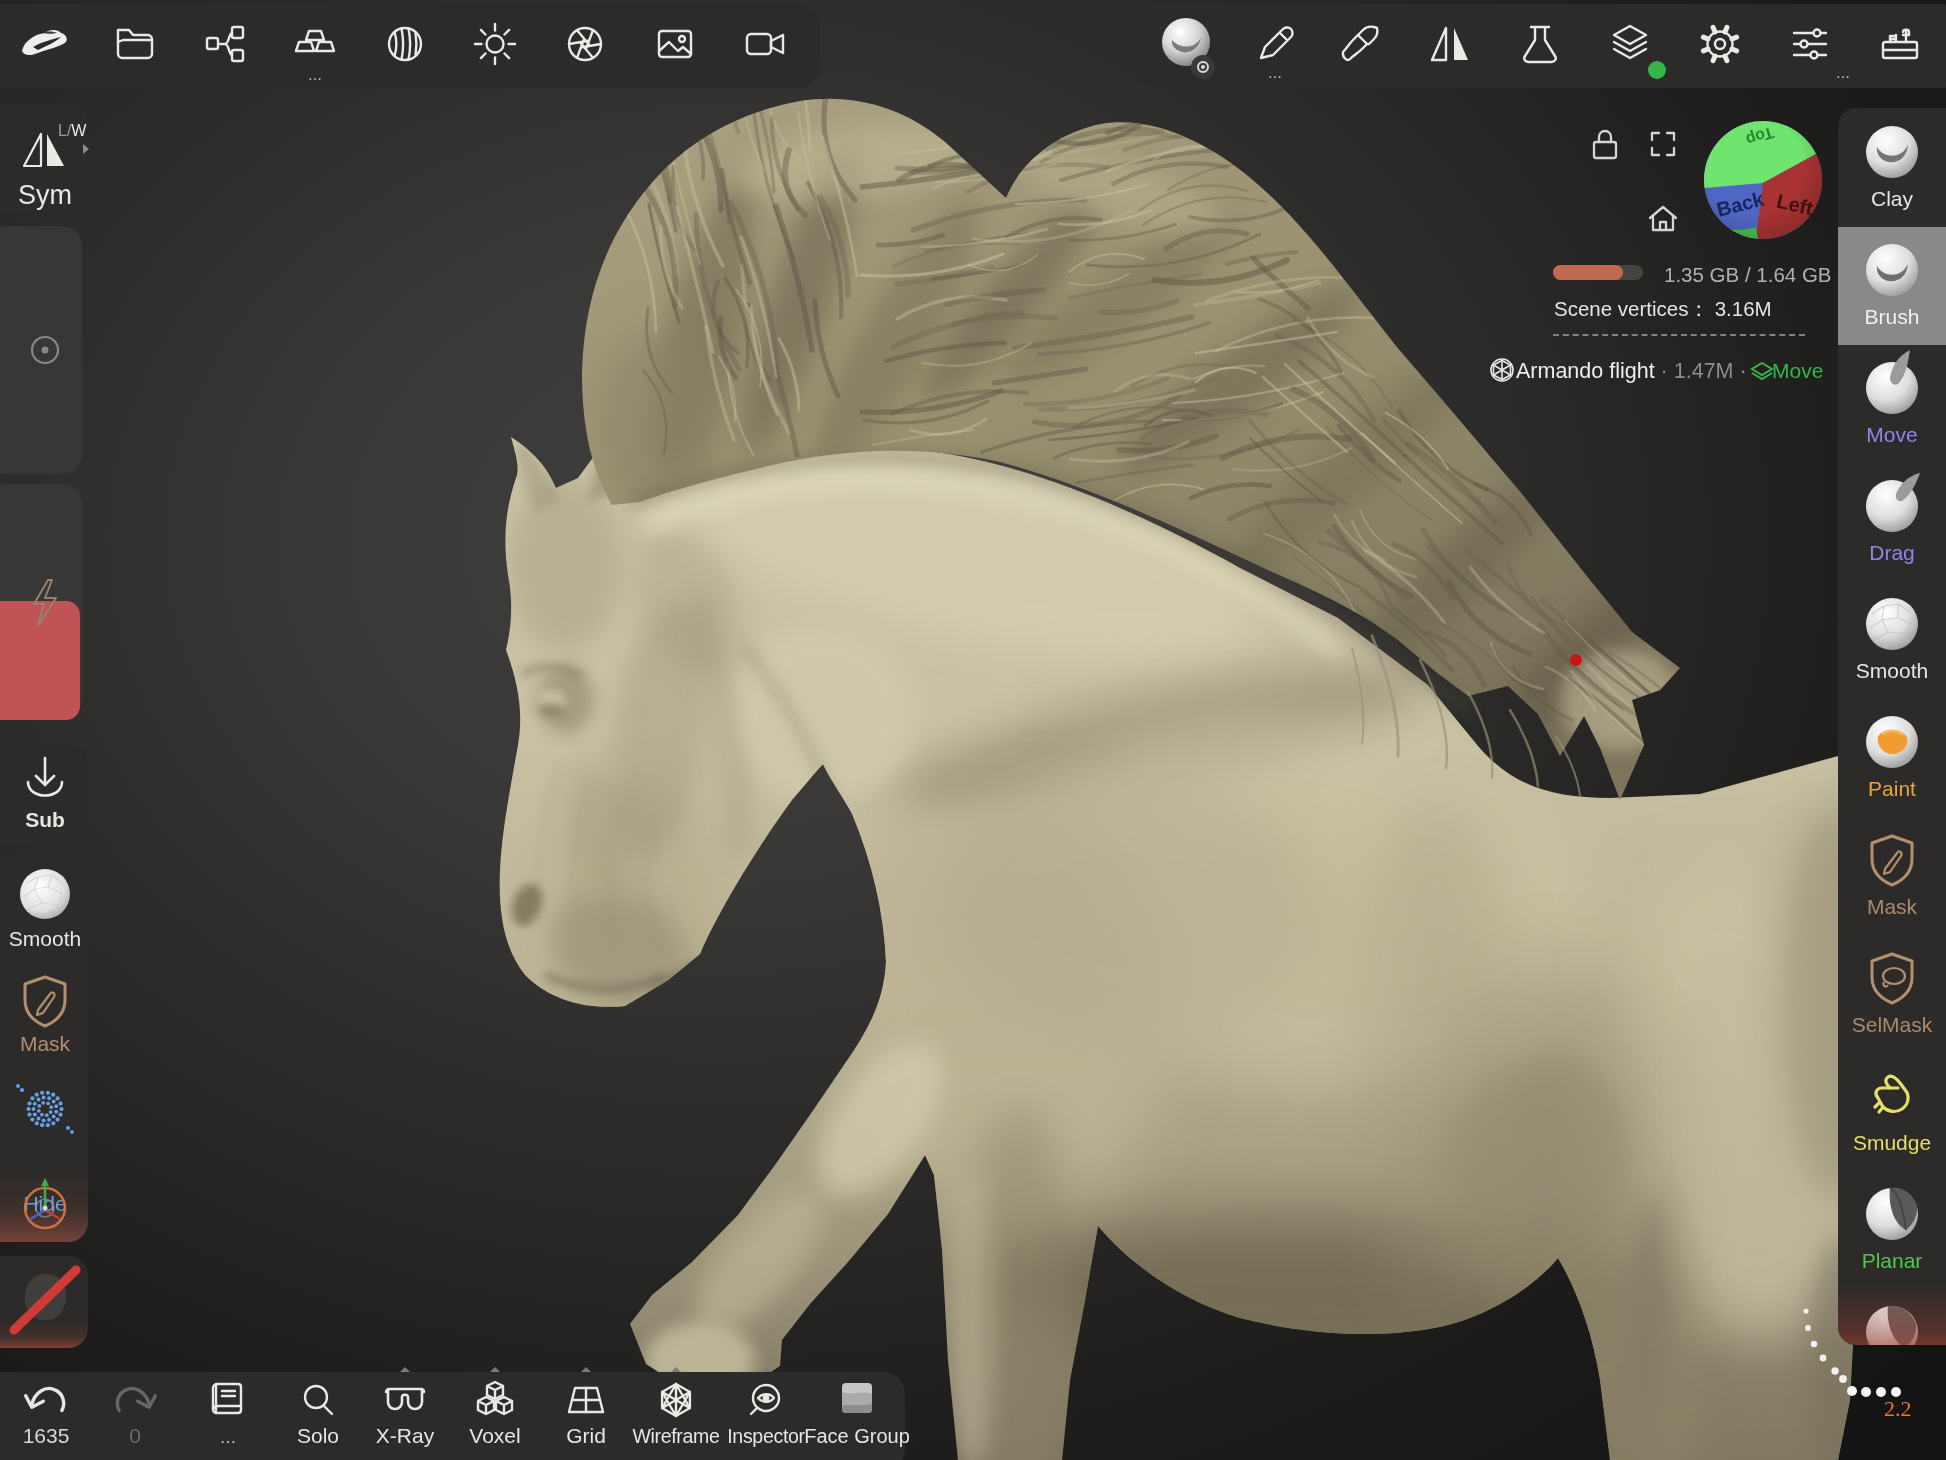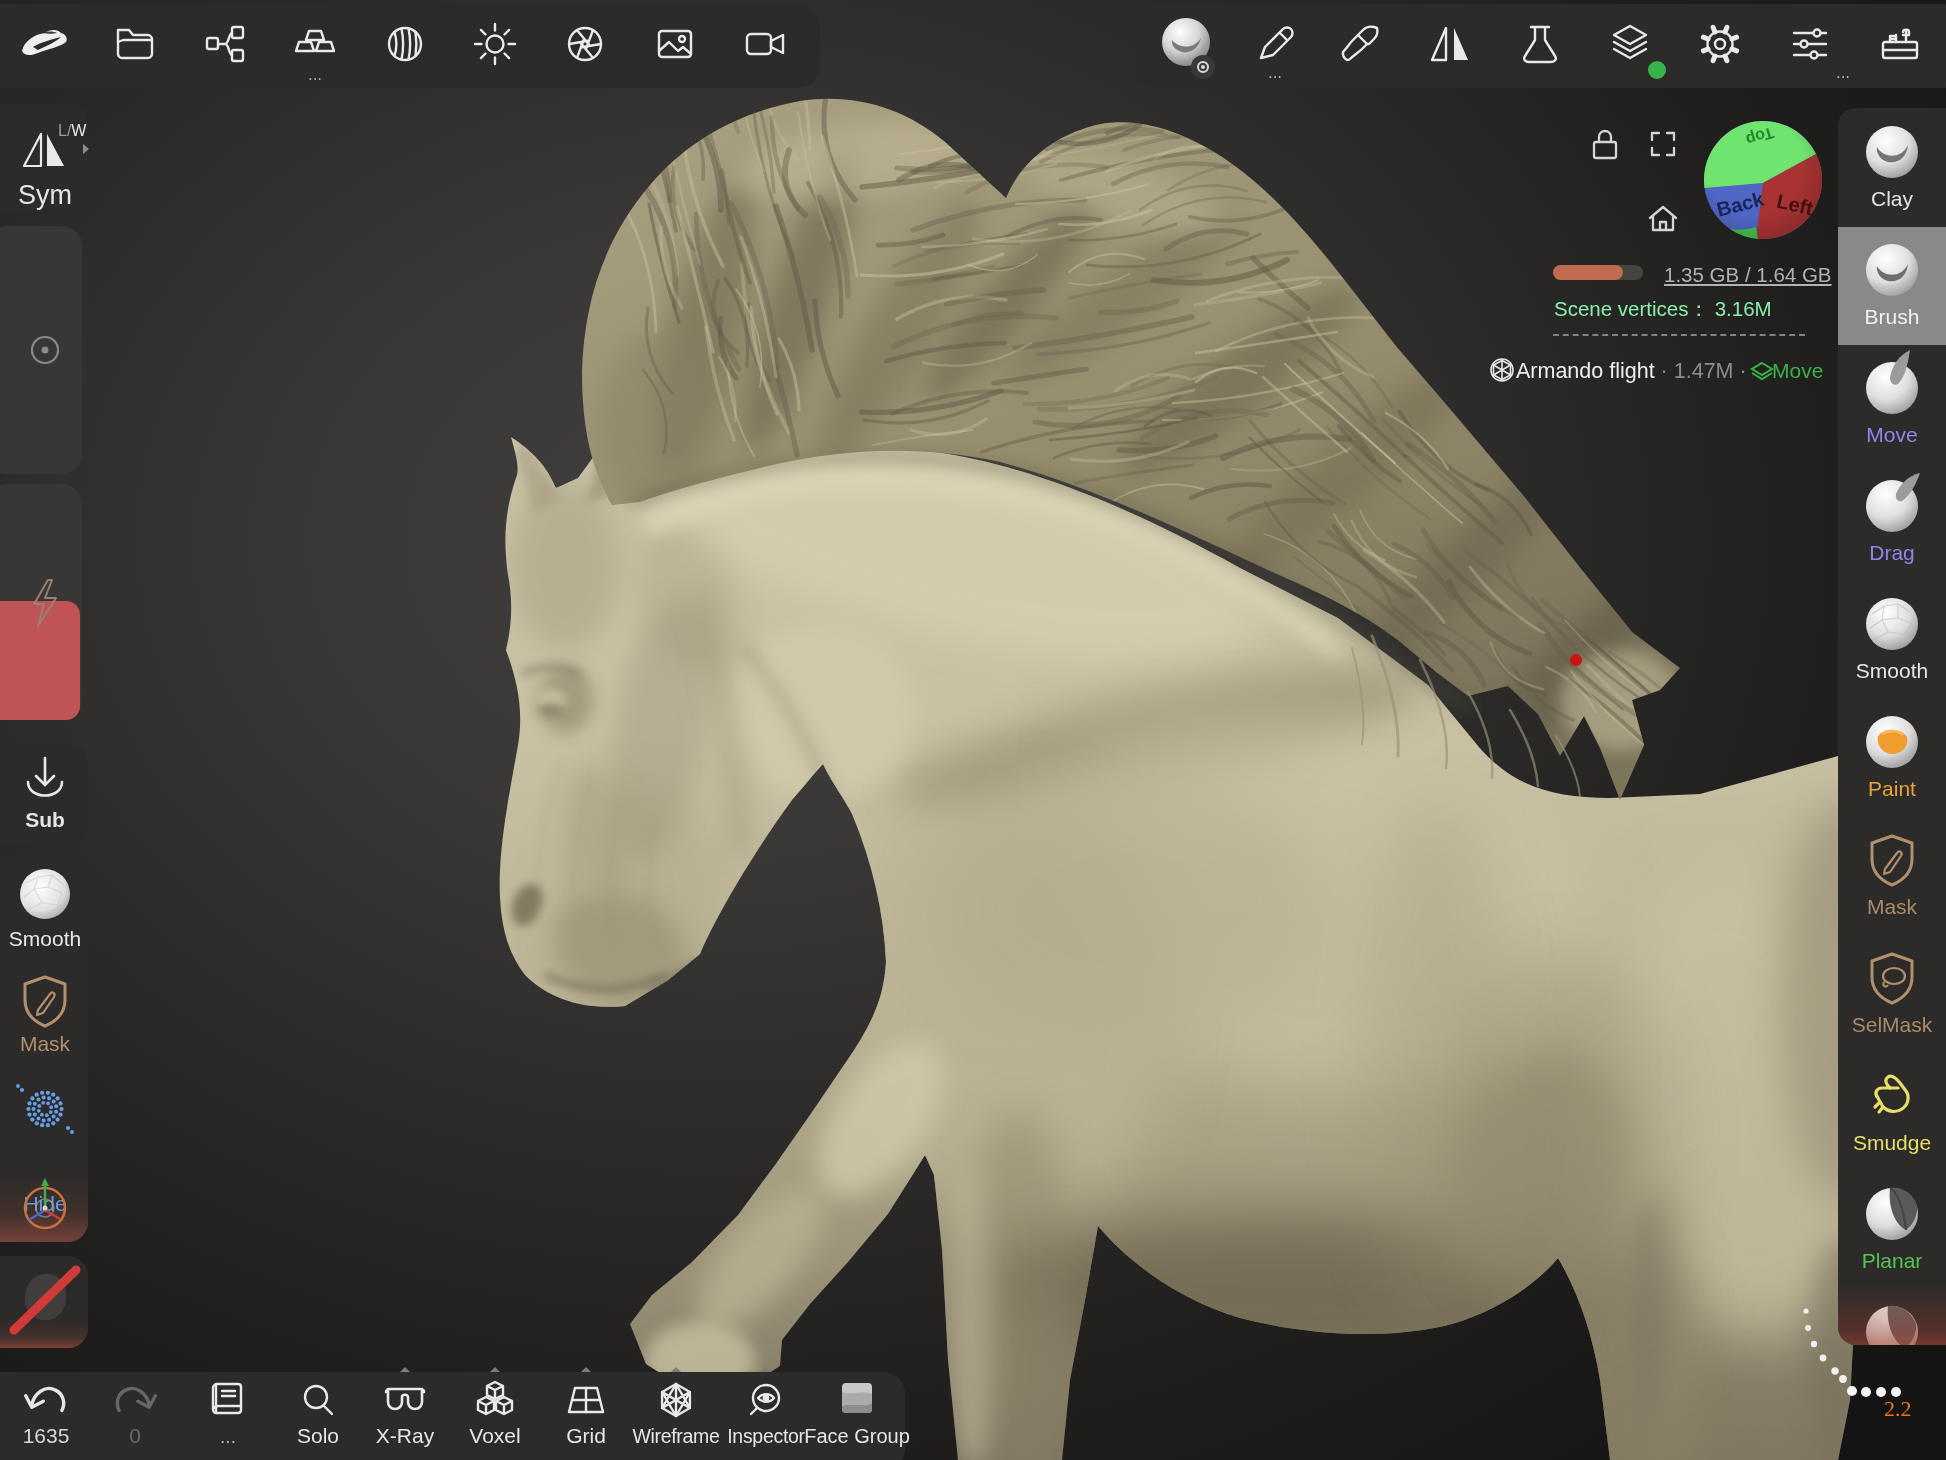--- a/index.html
+++ b/index.html
@@ -826,22 +826,22 @@
 <path d="M0,3 L53,-26 A59,59 0 0 1 55.6,19.6 A59,59 0 0 1 -7,58.6 Z" fill="#a93333"></path>
 <path d="M-33,48.9 A59,59 0 0 0 -5,58.8 L-7,47 C-16,50 -25,50.5 -33,48.9 Z" fill="#46c24a"></path>
 <circle r="59" fill="url(#navshade)"></circle>
 <text x="-46" y="33" fill="#16255c" font-size="20" font-weight="bold" font-family="Liberation Sans" transform="rotate(-14 -30 28)">Back</text>
 <text x="13" y="29" fill="#42100f" font-size="20" font-weight="bold" font-family="Liberation Sans" transform="rotate(13 20 26)">Left</text>
 <text x="-11" y="-38" fill="#27872c" font-size="16" font-weight="bold" font-family="Liberation Sans" transform="rotate(163 0 -44)">Top</text>
 </g>
   </svg>
 <div style="position:absolute;left:1553px;top:265px;width:90px;height:15px;border-radius:8px;background:#46443f;"></div>
 <div style="position:absolute;left:1553px;top:265px;width:70px;height:15px;border-radius:8px;background:#c06a50;"></div>
-<div style="position:absolute;left:1664px;top:263px;width:260px;color:#b3b1ae;font-size:20.5px;font-family:'Liberation Sans',sans-serif;text-decoration:underline;">1.35 GB / 1.64 GB</div>
-<div style="position:absolute;left:1554px;top:295px;color:#86efac;font-size:20.5px;font-family:'Liberation Sans',sans-serif;">Scene vertices：&nbsp;3.16M</div>
+<div style="position:absolute;left:1664px;top:263px;width:260px;color:#b3b1ae;font-size:20.5px;font-family:'Liberation Sans',sans-serif;">1.35 GB / 1.64 GB</div>
+<div style="position:absolute;left:1554px;top:295px;color:#e5e5e5;font-size:20.5px;font-family:'Liberation Sans',sans-serif;">Scene vertices：&nbsp;3.16M</div>
 <div style="position:absolute;left:1553px;top:334px;width:252px;border-top:2px dashed #85837f;"></div>
 <svg style="position:absolute;left:1488px;top:356px" width="30" height="30" viewBox="0 0 30 30">
     <g stroke="#e8e6e3" stroke-width="1.6" fill="none">
       <circle cx="14" cy="14" r="11"></circle>
       <polygon points="14,4.5 22.5,9 22.5,19 14,23.5 5.5,19 5.5,9"></polygon>
       <path d="M14,4.5 L14,23.5 M5.5,9 L22.5,19 M22.5,9 L5.5,19"></path>
     </g>
   </svg>
 <div style="position:absolute;left:1516px;top:359px;white-space:nowrap;font-size:21.5px;font-family:'Liberation Sans',sans-serif;color:#efedea;">Armando flight <span style="color:#8f8d8a;">· 1.47M ·</span></div>
 <svg style="position:absolute;left:1750px;top:361px" width="26" height="24" viewBox="0 0 26 24">

